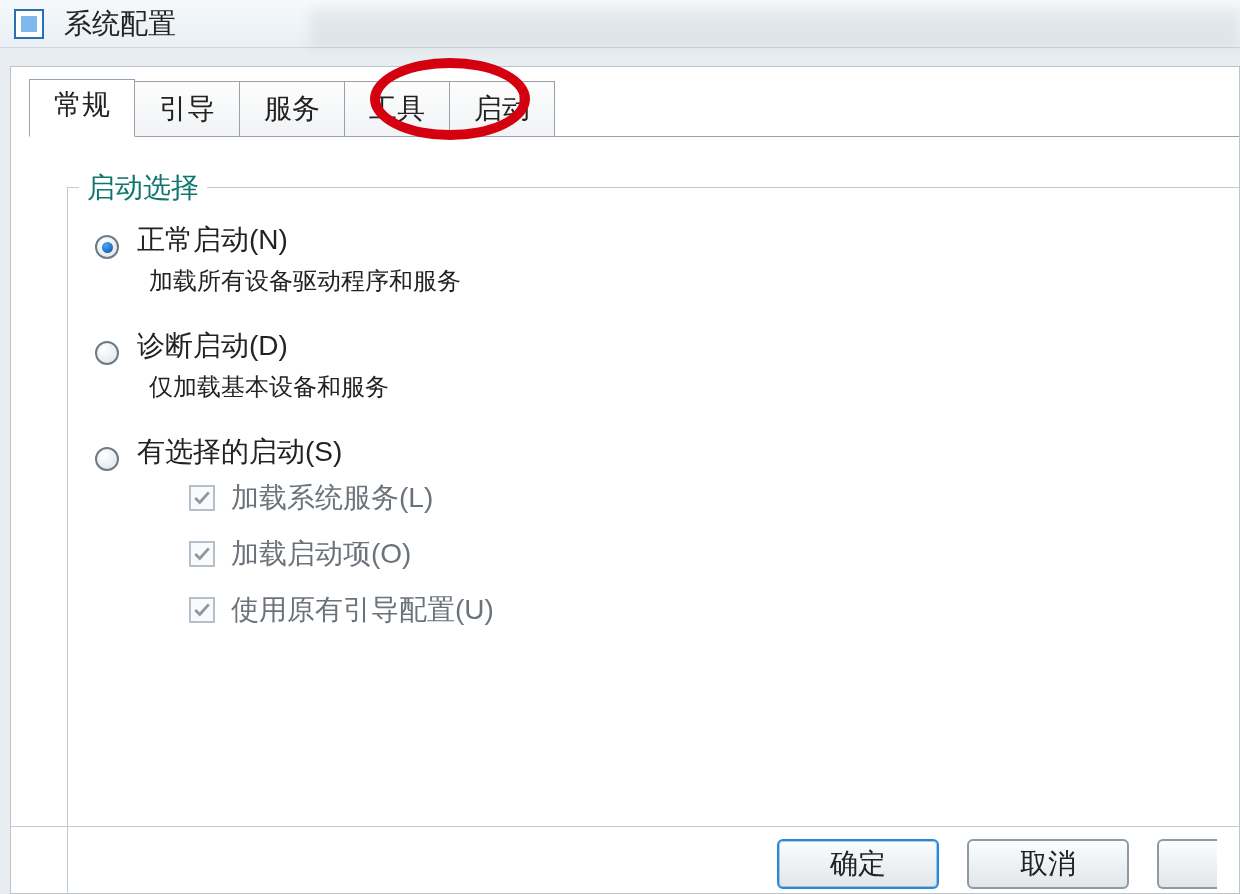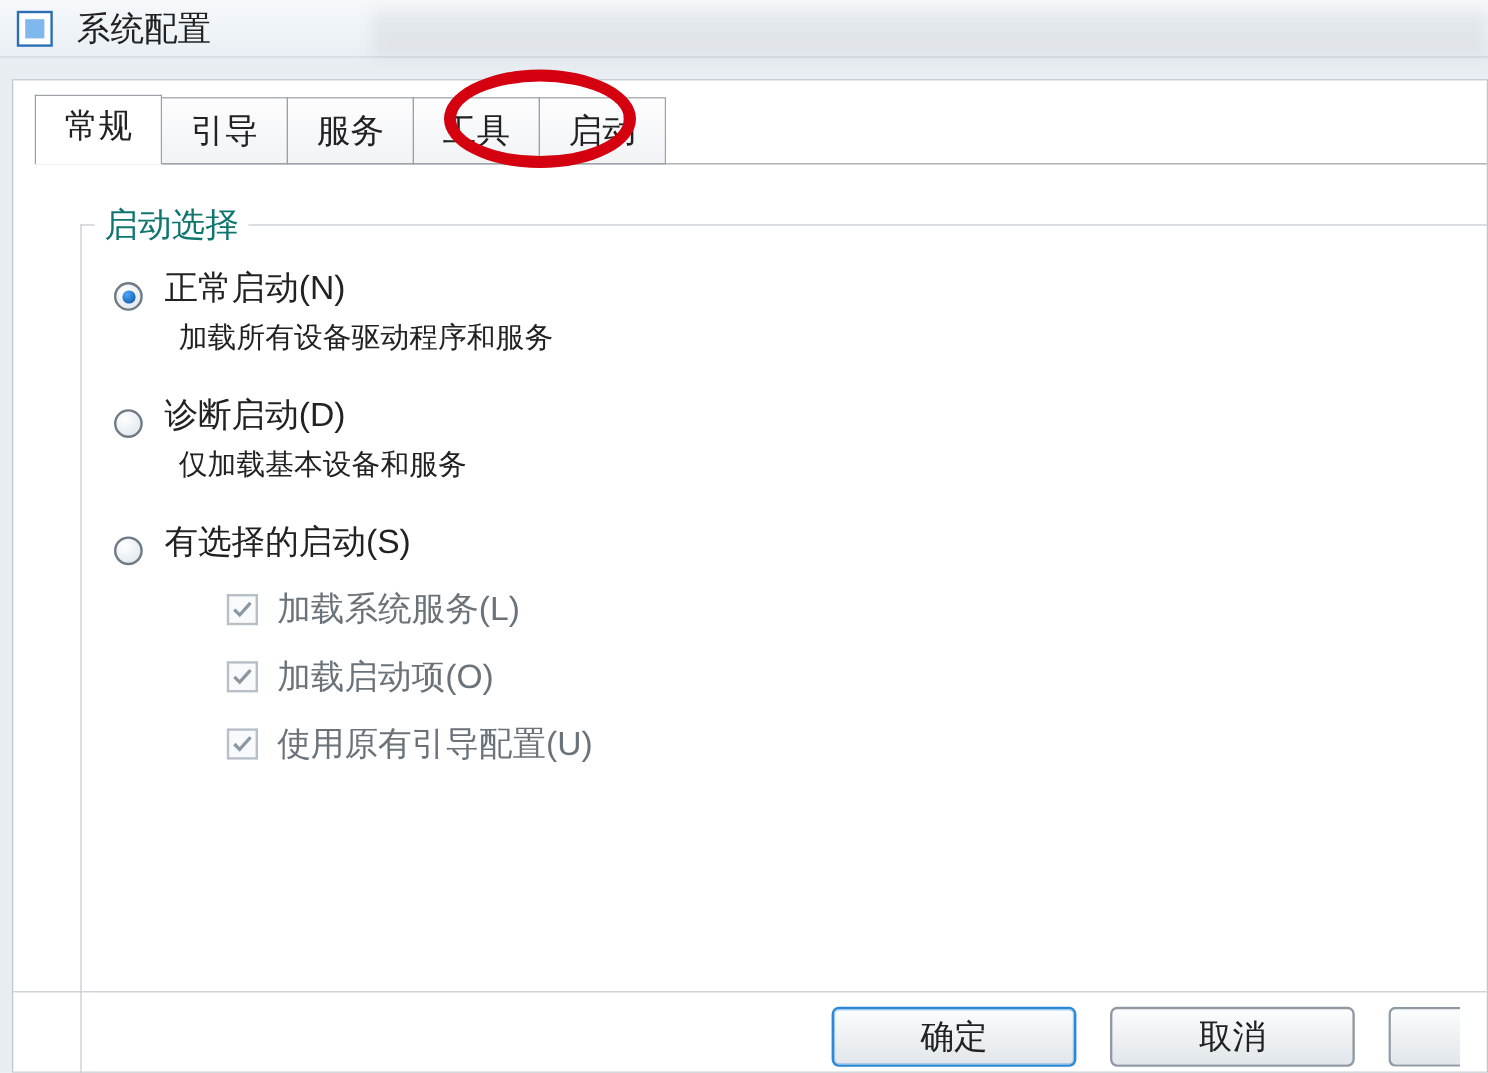--- a/index.html
+++ b/index.html
@@ -159,21 +159,21 @@
     color: #222;
   }
   .option-desc {
     font-size: 24px;
     color: #222;
     margin-left: 54px;
     margin-bottom: 30px;
   }
   .checks {
     margin-left: 94px;
-    margin-top: 18px;
+    margin-top: 8px;
     text-align: right;
   }
   .check-row {
     display: flex;
     align-items: center;
     gap: 16px;
     margin-bottom: 18px;
   }
   .checkbox {
     width: 26px;
@@ -199,21 +199,21 @@
     right: 0;
     bottom: 0;
     height: 80px;
     display: flex;
     gap: 28px;
     align-items: flex-end;
     padding-right: 22px;
     padding-bottom: 4px;
   }
   .btn {
-    width: 204px;
+    width: 162px;
     height: 50px;
     border: 2px solid #8e99a3;
     background: linear-gradient(to bottom, #fbfdfe, #e1e6ea);
     font-size: 28px;
     color: #222;
     display: flex;
     align-items: center;
     justify-content: center;
     border-radius: 6px;
     cursor: pointer;

